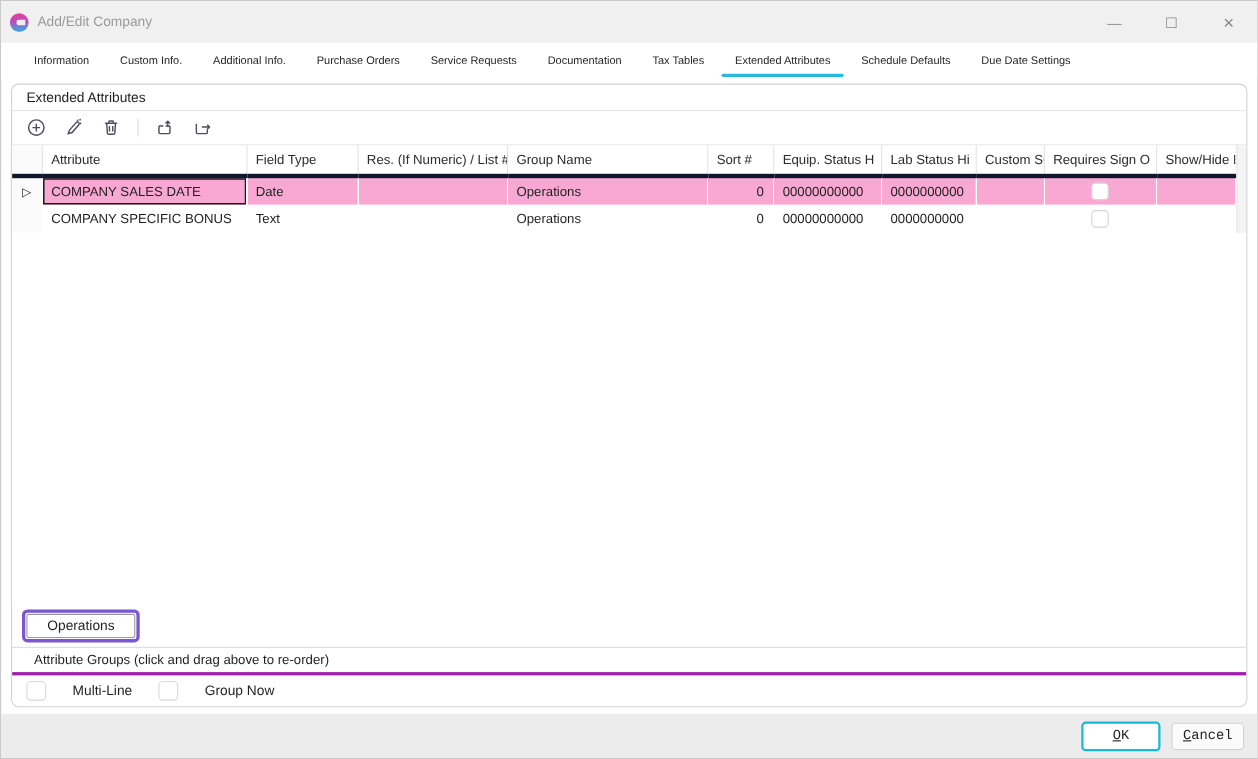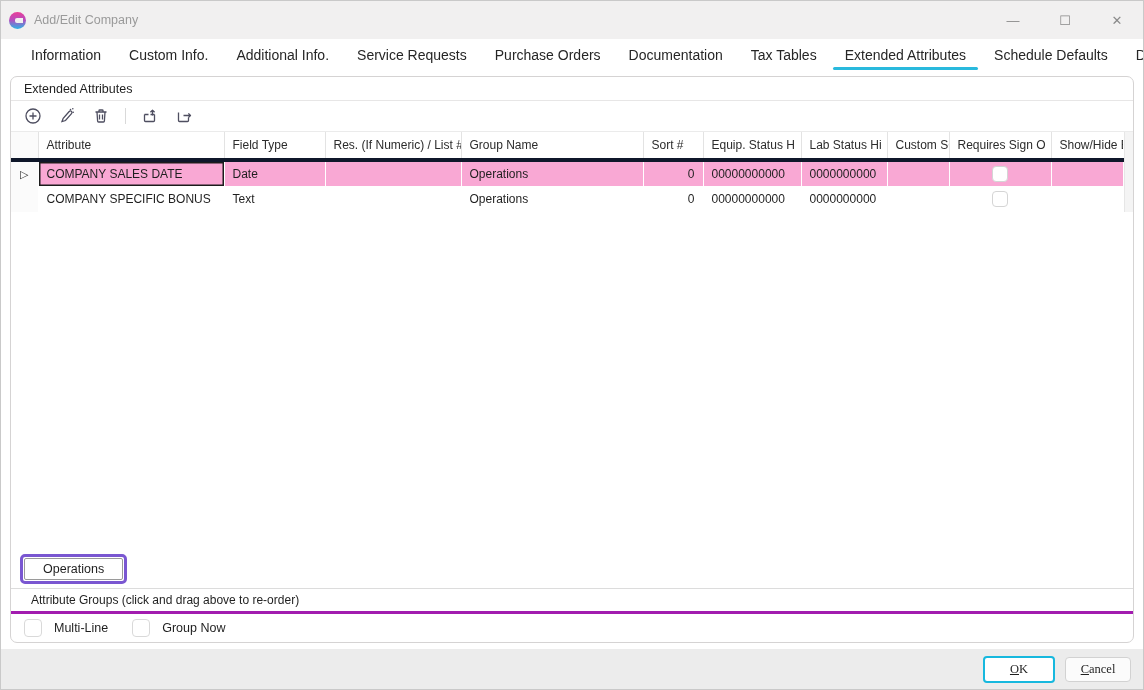--- a/index.html
+++ b/index.html
@@ -34,21 +34,21 @@
     color:#8a8a8a; font-size:13px; cursor:default;
   }
 
   
   .tabbar {
     height:32px; background:#ffffff; flex:none;
     display:flex; align-items:stretch; padding-left:16px;
   }
   .tab {
     position:relative; display:flex; align-items:center;
-    padding:0 14px; font-size:14px; color:#262626; white-space:nowrap; cursor:default;
+    padding:0 14px; font-size:10px; color:#262626; white-space:nowrap; cursor:default;
   }
   .tab.selected::after {
     content:""; position:absolute; left:2px; right:2px; bottom:1px; height:3px;
     background:#29b9dd; border-radius:2px;
   }
 
   
   .groupbox {
     flex:1; margin:5px 9px 4px 9px;
     border:1px solid #d5d3d3; border-radius:7px;
@@ -110,32 +110,32 @@
     border:1px solid #9a9a9a; border-radius:2px; background:#ffffff;
     padding:3px 18px; font-size:12.5px; color:#1f1f1f;
   }
   .groups-hint-bar {
     flex:none; height:26px; border-top:1px solid #dcdcdc; border-bottom:3px solid #a21caf;
     display:flex; align-items:center; padding-left:20px; font-size:12px; color:#1f1f1f;
   }
   .options-row {
     flex:none; height:28px; display:flex; align-items:center; gap:24px; padding-left:13px;
   }
-  .opt { display:flex; align-items:center; gap:12px; font-size:12.5px; color:#1f1f1f; cursor:default; }
+  .opt { display:flex; align-items:center; gap:24px; font-size:12.5px; color:#1f1f1f; cursor:default; }
   .opt-checkbox {
     width:18px; height:18px; border:1px solid #d9d9d9; border-radius:4px; background:#ffffff; flex:none;
   }
 
   
   .footer {
     flex:none; height:40px; background:#ececec; margin-top:2px;
     display:flex; align-items:center; justify-content:flex-end; gap:10px; padding-right:12px;
   }
   .btn {
-    font-family:Liberation Serif, serif; font-size:12.5px; color:#1f1f1f;
+    font-family:Liberation Mono, monospace; font-size:12.5px; color:#1f1f1f;
     border-radius:4px; cursor:default; text-align:center;
   }
   .btn span { display:block; }
   .btn span::first-letter { text-decoration:underline; }
   .btn-ok {
     width:72px; height:27px; background:#ffffff; border:2px solid #17b8de;
     display:flex; align-items:center; justify-content:center;
   }
   .btn-cancel {
     width:66px; height:25px; background:#fbfbfb; border:1px solid #d2d2d2;
@@ -152,22 +152,22 @@
     <div class="win-btn">—</div>
     <div class="win-btn">☐</div>
     <div class="win-btn">✕</div>
   </div>
 </div>
 
 <div class="tabbar">
   <div class="tab">Information</div>
   <div class="tab">Custom Info.</div>
   <div class="tab">Additional Info.</div>
+  <div class="tab">Purchase Orders</div>
   <div class="tab">Service Requests</div>
-  <div class="tab">Purchase Orders</div>
   <div class="tab">Documentation</div>
   <div class="tab">Tax Tables</div>
   <div class="tab selected">Extended Attributes</div>
   <div class="tab">Schedule Defaults</div>
   <div class="tab">Due Date Settings</div>
 
 </div>
 
 <div class="groupbox">
   <div class="groupbox-title">Extended Attributes</div>

